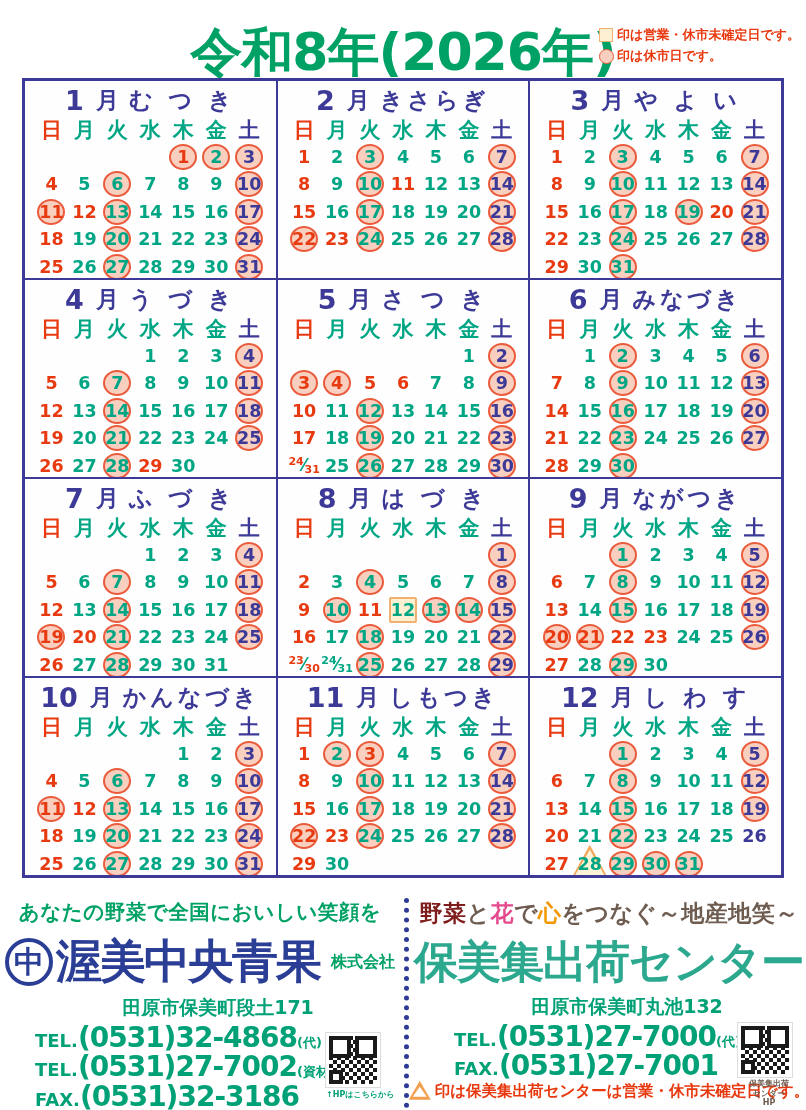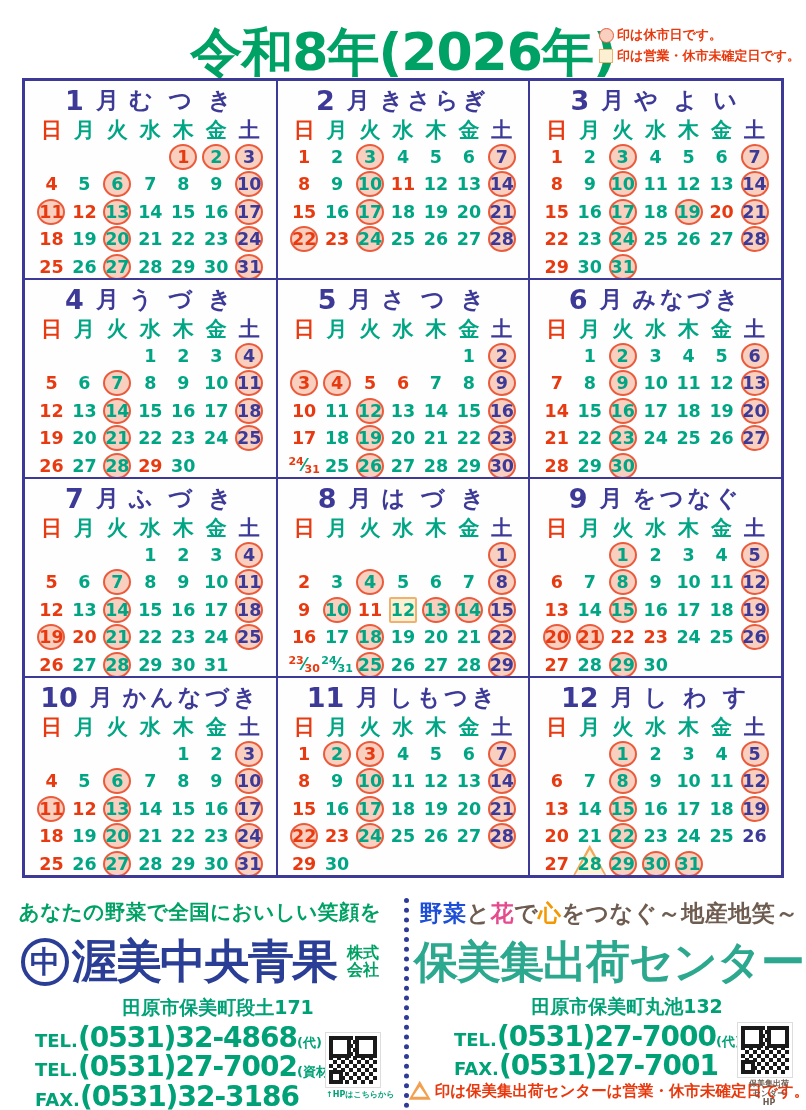--- a/index.html
+++ b/index.html
@@ -50,21 +50,21 @@
   .footer{position:absolute;left:0;top:890px;width:638px;height:220px;}
   .divider{position:absolute;left:404px;top:8px;height:210px;width:0;border-left:5px dotted #2e3a96;}
   .f-left{position:absolute;left:0;top:8px;width:400px;text-align:center;}
   .f-right{position:absolute;left:412px;top:8px;width:394px;text-align:center;}
   .slogan-l{color:var(--ttl);font-size:20.5px;font-weight:bold;letter-spacing:0.5px;}
   .name-row{display:flex;align-items:center;justify-content:center;margin-top:5px;}
   .logo-circle{width:48px;height:48px;border:4px solid var(--conavy);border-radius:50%;
     display:flex;align-items:center;justify-content:center;flex:0 0 auto;
     font-size:30px;font-weight:bold;color:var(--conavy);}
   .company-name{font-size:46px;font-weight:bold;color:var(--conavy);letter-spacing:-2px;margin-left:3px;white-space:nowrap;}
-  .suffix{display:flex;flex-direction:column;color:var(--ttl);font-weight:bold;
+  .suffix{display:flex;flex-direction:row;color:var(--ttl);font-weight:bold;
     font-size:16px;line-height:1.05;margin-left:11px;text-align:left;}
   .addr{color:var(--fgrn);font-size:19px;font-weight:bold;margin-top:2px;padding-left:36px;}
   .tel-block{width:330px;margin:2px auto 0;text-align:left;}
   .tel-line{display:flex;align-items:baseline;color:var(--fgrn);font-weight:bold;line-height:1.05;text-align:center;}
   .tel-label{font-size:18px;}
   .tel-num{font-size:28px;letter-spacing:-1px;white-space:nowrap;}
   .tel-note{font-size:13px;}
   .qr{width:54px;height:54px;position:relative;border:3px solid #fff;outline:1px solid #ddd;
     background:conic-gradient(#1a1a1a 25%,#fff 0 50%,#1a1a1a 0 75%,#fff 0) 0 0/8px 8px;}
   .qr::before,.qr::after{content:"";position:absolute;width:14px;height:14px;
@@ -86,26 +86,26 @@
     clip-path:polygon(50% 0,100% 100%,0 100%);}
   .note-text{color:#e8380d;font-size:15.5px;font-weight:bold;white-space:nowrap;}
 </style>
 </head>
 <body>
 
 <div class="hdr">
   <div class="year-title">令和8年(2026年)</div>
   <div class="legend">
     <div class="legend-row">
+      <span class="ic-square"></span>
+      <span>印は営業・休市未確定日です。</span>
+    </div>
+    <div class="legend-row">
       <span class="ic-circle"></span>
       <span>印は休市日です。</span>
-    </div>
-    <div class="legend-row">
-      <span class="ic-square"></span>
-      <span>印は営業・休市未確定日です。</span>
     </div>
   </div>
 </div>
 
 <div class="cal">
     <div class="month">
       <div class="mtitle">
         <span class="mnum">1</span>
         <span class="mgatsu">月</span>
         <span class="mkana">む つ き</span>
@@ -592,21 +592,21 @@
         <span class="day g">26</span>
         <span class="day g">27</span>
         <span class="day g">28</span>
         <span class="day b mark-c">29</span>
       </div>
     </div>
     <div class="month">
       <div class="mtitle">
         <span class="mnum">9</span>
         <span class="mgatsu">月</span>
-        <span class="mkana">をつなぐ</span>
+        <span class="mkana">ながつき</span>
       </div>
       <div class="wk">
         <span class="r">日</span>
         <span class="g">月</span>
         <span class="g">火</span>
         <span class="g">水</span>
         <span class="g">木</span>
         <span class="g">金</span>
         <span class="b">土</span>
       </div>
@@ -874,21 +874,21 @@
 
     <div class="qr-left-wrap">
       <div class="qr">
           <span class="bl"></span>
         </div>
       <div class="qr-left-cap">↑HPはこちらから</div>
     </div>
   </div>
 
   <div class="f-right">
-    <div class="slogan-r"><span style="color: #1d4ed8;">野菜</span><span style="color: rgb(110, 92, 80);">と</span><span style="color: rgb(229, 74, 141);">花</span><span style="color: rgb(110, 92, 80);">で</span><span style="color: rgb(243, 152, 0);">心</span><span style="color: rgb(110, 92, 80);">をつなぐ～地産地笑～</span></div>
+    <div class="slogan-r"><span style="color: #7f1d1d;">野菜</span><span style="color: rgb(110, 92, 80);">と</span><span style="color: rgb(229, 74, 141);">花</span><span style="color: rgb(110, 92, 80);">で</span><span style="color: rgb(243, 152, 0);">心</span><span style="color: rgb(110, 92, 80);">をつなぐ～地産地笑～</span></div>
     <div class="name-r">保美集出荷センター</div>
     <div class="addr">田原市保美町丸池132</div>
     <div class="tel-block-r">
       <div class="tel-line">
         <span class="tel-label">TEL.</span>
         <span class="tel-num">(0531)27-7000</span>
         <span class="tel-note">(代)</span>
       </div>
       <div class="tel-line">
         <span class="tel-label">FAX.</span>

